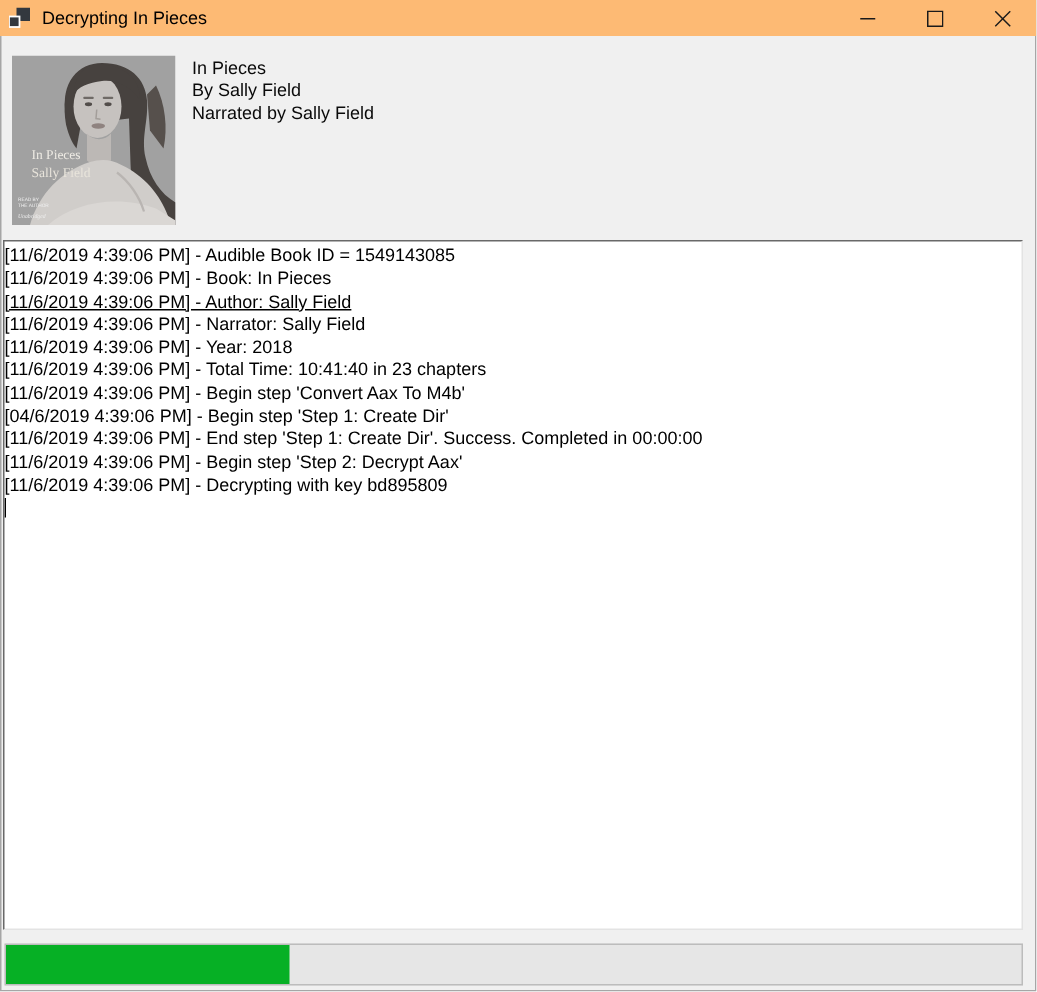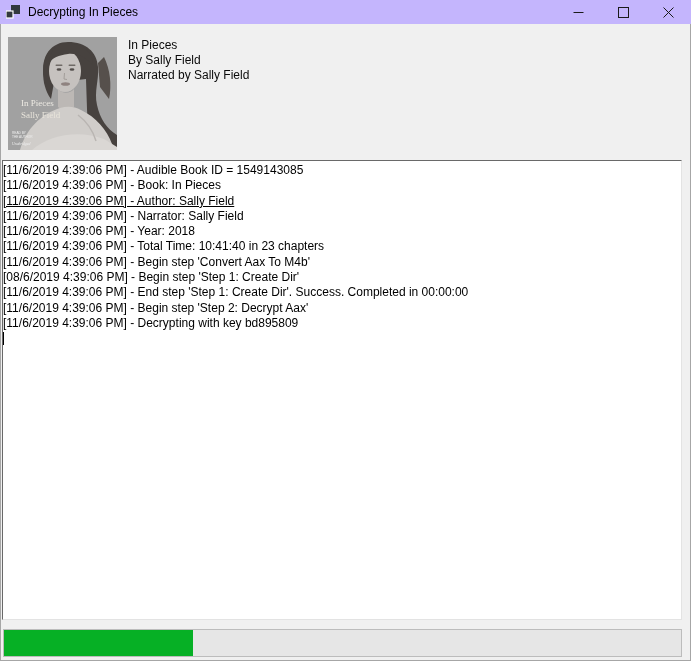--- a/index.html
+++ b/index.html
@@ -4,21 +4,21 @@
 <style>
   html,body{margin:0;padding:0;background:#ffffff;}
   *{box-sizing:border-box;}
   .window{
     position:relative;width:691px;height:661px;background:#f0f0f0;
     font-family:"Liberation Sans",sans-serif;overflow:hidden;
     outline:1px solid #a6a6a6;outline-offset:-1px;
   }
   
   .titlebar{
-    position:absolute;left:0;top:0;width:100%;height:24px;background:#c4b5fd;
+    position:absolute;left:0;top:0;width:100%;height:24px;background:#fdba74;
     display:flex;align-items:center;
   }
   .app-icon{margin-left:6px;width:14px;height:14px;flex:0 0 auto;display:flex;align-items:center;}
   .title-text{margin-left:8px;font-size:12px;color:#000000;white-space:nowrap;}
   .controls{position:absolute;right:0;top:0;height:24px;display:flex;}
   .ctrl-btn{
     width:45px;height:24px;display:flex;align-items:center;justify-content:center;
     background:transparent;border:none;padding:0;cursor:default;
   }
   
@@ -118,21 +118,21 @@
   </div>
 
   <div class="logbox">
     <div class="log-line" style="color: rgb(0, 0, 0);">[11/6/2019 4:39:06 PM] - Audible Book ID = 1549143085</div>
       <div class="log-line" style="color: rgb(0, 0, 0);">[11/6/2019 4:39:06 PM] - Book: In Pieces</div>
       <div class="log-line" style="color: rgb(0, 0, 0); text-decoration: underline;">[11/6/2019 4:39:06 PM] - Author: Sally Field</div>
       <div class="log-line" style="color: rgb(0, 0, 0);">[11/6/2019 4:39:06 PM] - Narrator: Sally Field</div>
       <div class="log-line" style="color: rgb(0, 0, 0);">[11/6/2019 4:39:06 PM] - Year: 2018</div>
       <div class="log-line" style="color: rgb(0, 0, 0);">[11/6/2019 4:39:06 PM] - Total Time: 10:41:40 in 23 chapters</div>
       <div class="log-line" style="color: rgb(0, 0, 0);">[11/6/2019 4:39:06 PM] - Begin step 'Convert Aax To M4b'</div>
-      <div class="log-line" style="color: rgb(0, 0, 0);">[08/6/2019 4:39:06 PM] - Begin step 'Step 1: Create Dir'</div>
+      <div class="log-line" style="color: rgb(0, 0, 0);">[04/6/2019 4:39:06 PM] - Begin step 'Step 1: Create Dir'</div>
       <div class="log-line" style="color: rgb(0, 0, 0);">[11/6/2019 4:39:06 PM] - End step 'Step 1: Create Dir'. Success. Completed in 00:00:00</div>
       <div class="log-line" style="color: rgb(0, 0, 0);">[11/6/2019 4:39:06 PM] - Begin step 'Step 2: Decrypt Aax'</div>
       <div class="log-line" style="color: rgb(0, 0, 0);">[11/6/2019 4:39:06 PM] - Decrypting with key bd895809</div>
       <div class="caret-line">
         <span class="caret"></span>
       </div>
   </div>
 
   <div class="progress">
     <div class="progress-fill" style="width: 27.9%; background: rgb(6, 176, 37);"></div>

